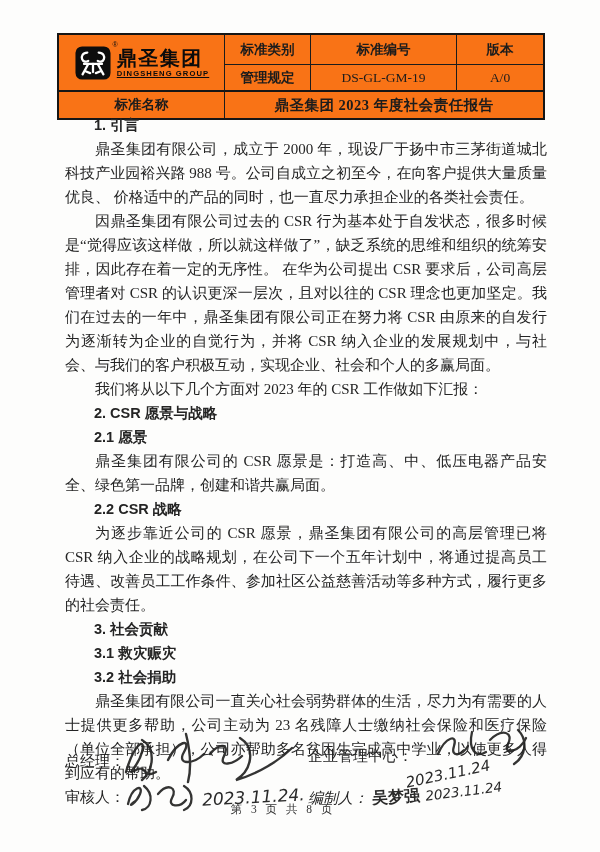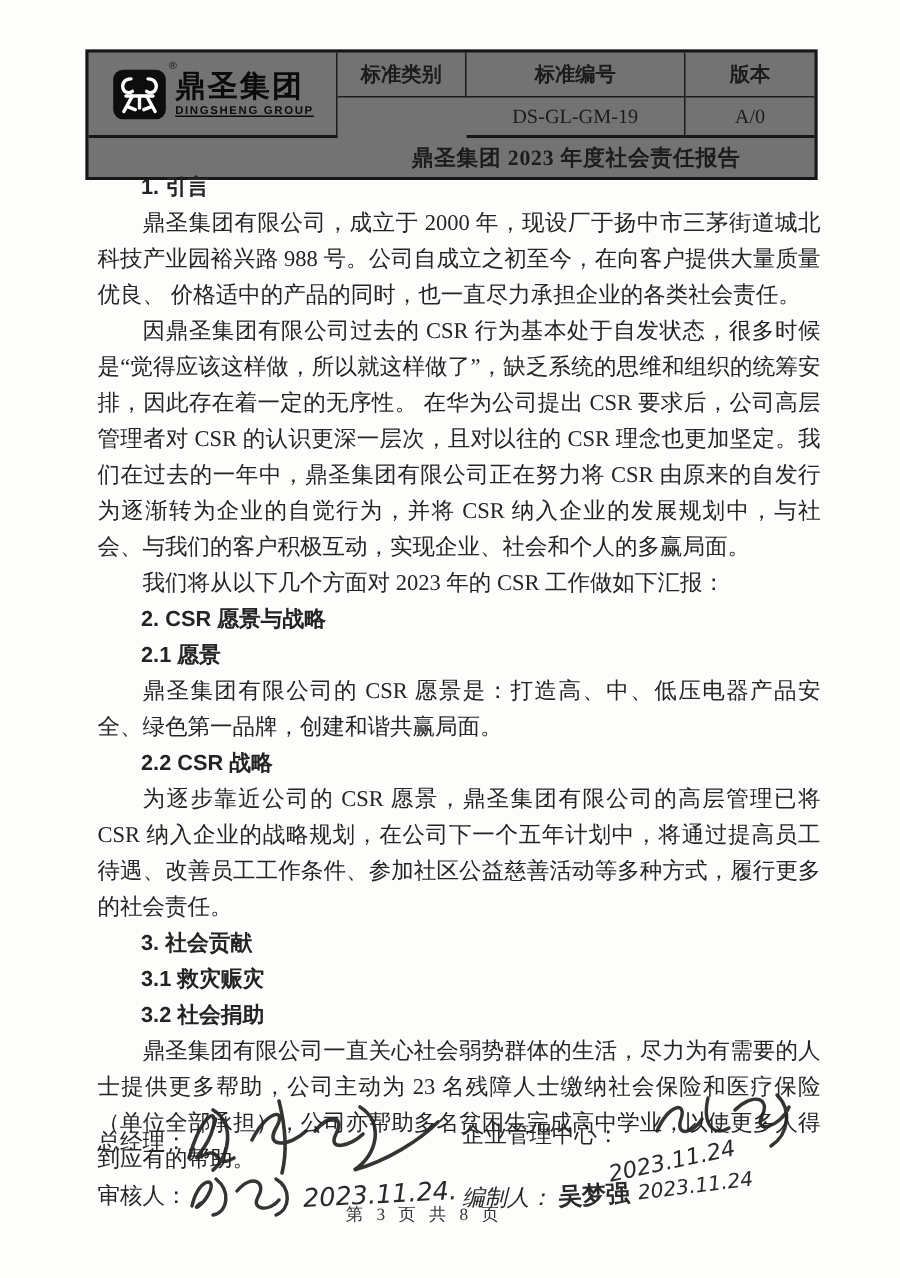--- a/index.html
+++ b/index.html
@@ -12,21 +12,21 @@
     overflow:hidden;
   }
 
   
   .header-table {
     position:absolute; left:57px; top:33px; width:488px;
     display:grid;
     grid-template-columns:166px 86px 146px 1fr;
     grid-template-rows:30px 27px 26px;
     border:2px solid #161616;
-    background:#737373;
+    background:#f97316;
   }
   .cell {
     display:flex; align-items:center; justify-content:center;
     font-size:13.5px; color:#1c1c1c;
   }
   .cell.lbl { font-weight:700; }
   .b-r { border-right:1px solid #1c1c1c; }
   .b-b { border-bottom:1px solid #1c1c1c; }
   .b-b2 { border-bottom:2px solid #161616; }
   .logo-cell { grid-row:1/3; grid-column:1; gap:5px; }
@@ -100,23 +100,25 @@
     <span class="logo-text">
       <span class="logo-cn">鼎圣集团</span>
       <span class="logo-en">DINGSHENG GROUP</span>
     </span>
   </div>
 
   <div class="cell lbl b-r b-b" style="grid-row:1;grid-column:2">标准类别</div>
   <div class="cell lbl b-r b-b" style="grid-row:1;grid-column:3">标准编号</div>
   <div class="cell lbl b-b" style="grid-row:1;grid-column:4">版本</div>
 
+  <div class="cell lbl b-r b-b2" style="grid-row:2;grid-column:2">管理规定</div>
   <div class="cell b-r b-b2" style="grid-row:2;grid-column:3">DS-GL-GM-19</div>
   <div class="cell b-b2" style="grid-row:2;grid-column:4">A/0</div>
 
+  <div class="cell lbl name-label b-r">标准名称</div>
   <div class="cell name-value">鼎圣集团 2023 年度社会责任报告</div>
 </div>
 
 <div class="doc">
   <div class="h">1. 引言</div>
   <div class="p">鼎圣集团有限公司，成立于 2000 年，现设厂于扬中市三茅街道城北科技产业园裕兴路 988 号。公司自成立之初至今，在向客户提供大量质量优良、 价格适中的产品的同时，也一直尽力承担企业的各类社会责任。</div>
   <div class="p">因鼎圣集团有限公司过去的 CSR 行为基本处于自发状态，很多时候是“觉得应该这样做，所以就这样做了”，缺乏系统的思维和组织的统筹安排，因此存在着一定的无序性。 在华为公司提出 CSR 要求后，公司高层管理者对 CSR 的认识更深一层次，且对以往的 CSR 理念也更加坚定。我们在过去的一年中，鼎圣集团有限公司正在努力将 CSR 由原来的自发行为逐渐转为企业的自觉行为，并将 CSR 纳入企业的发展规划中，与社会、与我们的客户积极互动，实现企业、社会和个人的多赢局面。</div>
   <div class="p">我们将从以下几个方面对 2023 年的 CSR 工作做如下汇报：</div>
   <div class="h">2. CSR 愿景与战略</div>
   <div class="h">2.1 愿景</div>

